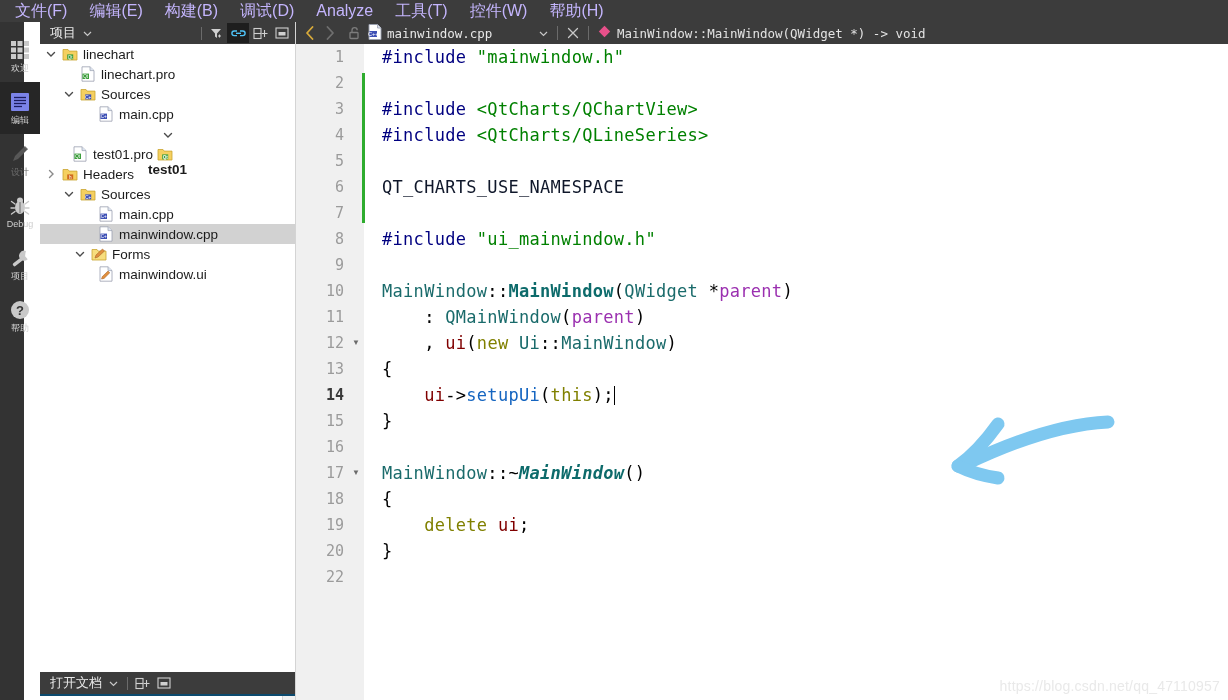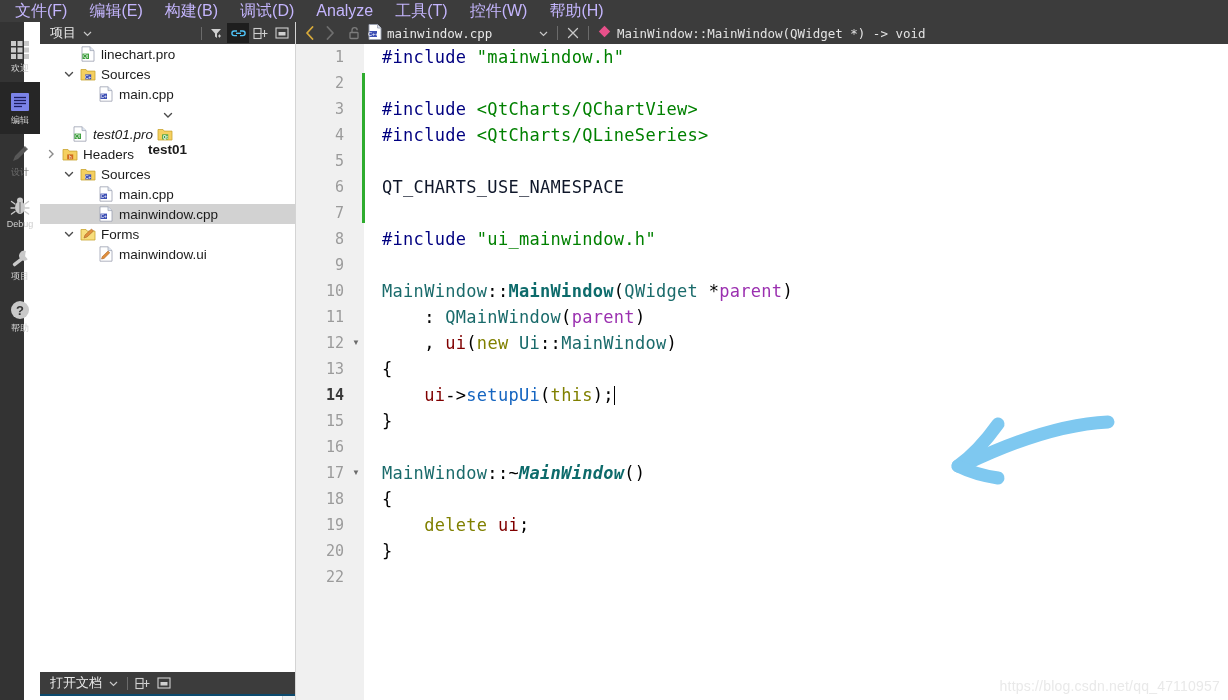--- a/index.html
+++ b/index.html
@@ -275,20 +275,33 @@
       </span>
       <span class="ph-btn">
         <svg width="14" height="12" viewBox="0 0 14 12">
           <rect x="1" y="1" width="12" height="10" fill="none" stroke="#d0d0d0" stroke-width="1.1"></rect>
           <rect x="3.5" y="5" width="7" height="3.5" fill="#d0d0d0"></rect>
         </svg>
       </span>
     </div>
 
     <div class="tree" id="tree">
+        <div class="trow" style="padding-left: 0px;">
+          <span class="tw">
+            <svg width="10" height="10" viewBox="0 0 10 10">
+              <path d="M1.5 3.5 L5 7 L8.5 3.5" fill="none" stroke="#4b4b4b" stroke-width="1.4" stroke-linecap="round"></path>
+            </svg>
+          </span>
+          <span class="ticon"><svg width="16" height="16" viewBox="0 0 16 16">
+              <path d="M1 3.5 h5 l1.2 1.6 H15 V14 H1 Z" fill="#f5d060" stroke="#c9a531" stroke-width="0.8"></path>
+              <rect x="5.2" y="8.4" width="6" height="5" fill="#3c9e3c"></rect>
+              <text x="8.2" y="12.7" font-size="4.6" fill="#fff" text-anchor="middle" font-family="Liberation Sans, sans-serif">Qt</text>
+            </svg></span>
+          <span>linechart</span>
+        </div>
         <div class="trow" style="padding-left: 18px;">
           <span class="tw"></span>
           <span class="ticon"><svg width="16" height="16" viewBox="0 0 16 16">
               <path d="M2 0.8 H10 L14 4.6 V15.2 H2 Z" fill="#ffffff" stroke="#9aa0b0" stroke-width="0.8"></path>
                <path d="M10 0.8 V4.6 H14" fill="#dde3ef" stroke="#9aa0b0" stroke-width="0.7"></path>
               <rect x="2.4" y="7.6" width="6.6" height="5.4" fill="#3c9e3c"></rect>
               <text x="5.7" y="12" font-size="4.6" fill="#fff" text-anchor="middle" font-family="Liberation Sans, sans-serif">Qt</text>
             </svg></span>
           <span>linechart.pro</span>
         </div>
@@ -321,21 +334,21 @@
               <path d="M1.5 3.5 L5 7 L8.5 3.5" fill="none" stroke="#4b4b4b" stroke-width="1.4" stroke-linecap="round"></path>
             </svg>
           </span>
           <span class="ticon"><svg width="16" height="16" viewBox="0 0 16 16">
               <path d="M1 3.5 h5 l1.2 1.6 H15 V14 H1 Z" fill="#f5d060" stroke="#c9a531" stroke-width="0.8"></path>
               <rect x="5.2" y="8.4" width="6" height="5" fill="#3c9e3c"></rect>
               <text x="8.2" y="12.7" font-size="4.6" fill="#fff" text-anchor="middle" font-family="Liberation Sans, sans-serif">Qt</text>
             </svg></span>
           <span>test01</span>
         </div>
-        <div class="trow" style="padding-left: 10px; font-style: italic;">
+        <div class="trow" style="padding-left: 10px;">
           <span class="tw"></span>
           <span class="ticon"><svg width="16" height="16" viewBox="0 0 16 16">
               <path d="M2 0.8 H10 L14 4.6 V15.2 H2 Z" fill="#ffffff" stroke="#9aa0b0" stroke-width="0.8"></path>
                <path d="M10 0.8 V4.6 H14" fill="#dde3ef" stroke="#9aa0b0" stroke-width="0.7"></path>
               <rect x="2.4" y="7.6" width="6.6" height="5.4" fill="#3c9e3c"></rect>
               <text x="5.7" y="12" font-size="4.6" fill="#fff" text-anchor="middle" font-family="Liberation Sans, sans-serif">Qt</text>
             </svg></span>
           <span>test01.pro</span>
         </div>
         <div class="trow" style="padding-left: 0;">
@@ -377,21 +390,21 @@
         <div class="trow sel" style="padding-left: 36px;">
           <span class="tw"></span>
           <span class="ticon"><svg width="16" height="16" viewBox="0 0 16 16">
               <path d="M2 0.8 H10 L14 4.6 V15.2 H2 Z" fill="#ffffff" stroke="#9aa0b0" stroke-width="0.8"></path>
                <path d="M10 0.8 V4.6 H14" fill="#dde3ef" stroke="#9aa0b0" stroke-width="0.7"></path>
               <rect x="2.4" y="7.6" width="6.6" height="5.4" fill="#3f51b5"></rect>
               <text x="5.7" y="12" font-size="4.6" fill="#fff" text-anchor="middle" font-family="Liberation Sans, sans-serif">C+</text>
             </svg></span>
           <span>mainwindow.cpp</span>
         </div>
-        <div class="trow" style="padding-left: 18px;">
+        <div class="trow" style="padding-left: 18px; margin-left: 11px;">
           <span class="tw">
             <svg width="10" height="10" viewBox="0 0 10 10">
               <path d="M1.5 3.5 L5 7 L8.5 3.5" fill="none" stroke="#4b4b4b" stroke-width="1.4" stroke-linecap="round"></path>
             </svg>
           </span>
           <span class="ticon"><svg width="16" height="16" viewBox="0 0 16 16">
               <path d="M1 3.5 h5 l1.2 1.6 H15 V14 H1 Z" fill="#f7de7d" stroke="#c9a531" stroke-width="0.8"></path>
              <path d="M4 12 L5 9 L11.5 3 L13.5 5 L7 11 Z" fill="#e08f3c" stroke="#a8642a" stroke-width="0.6"></path>
             </svg></span>
           <span>Forms</span>

